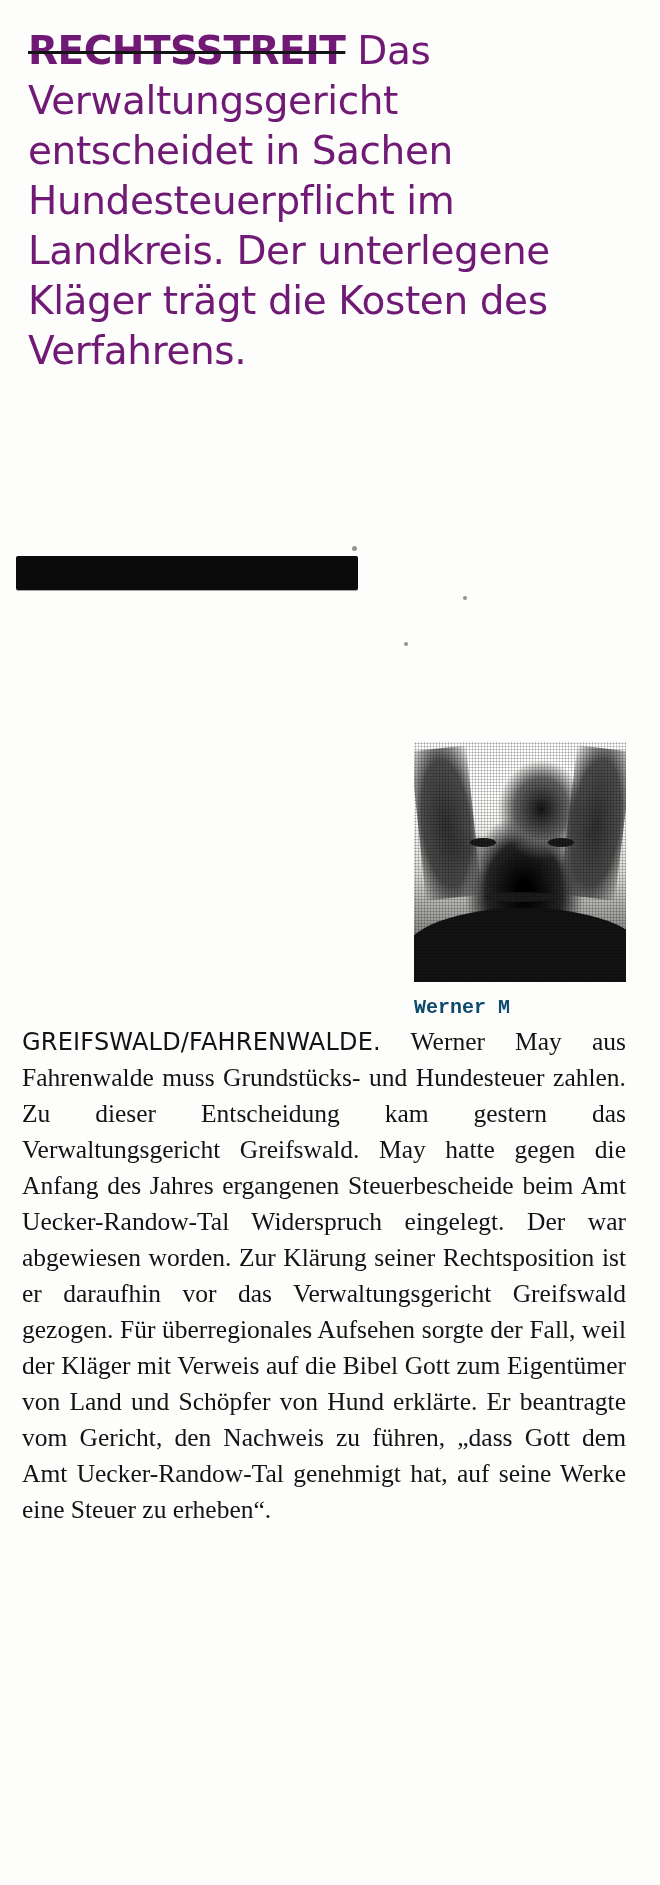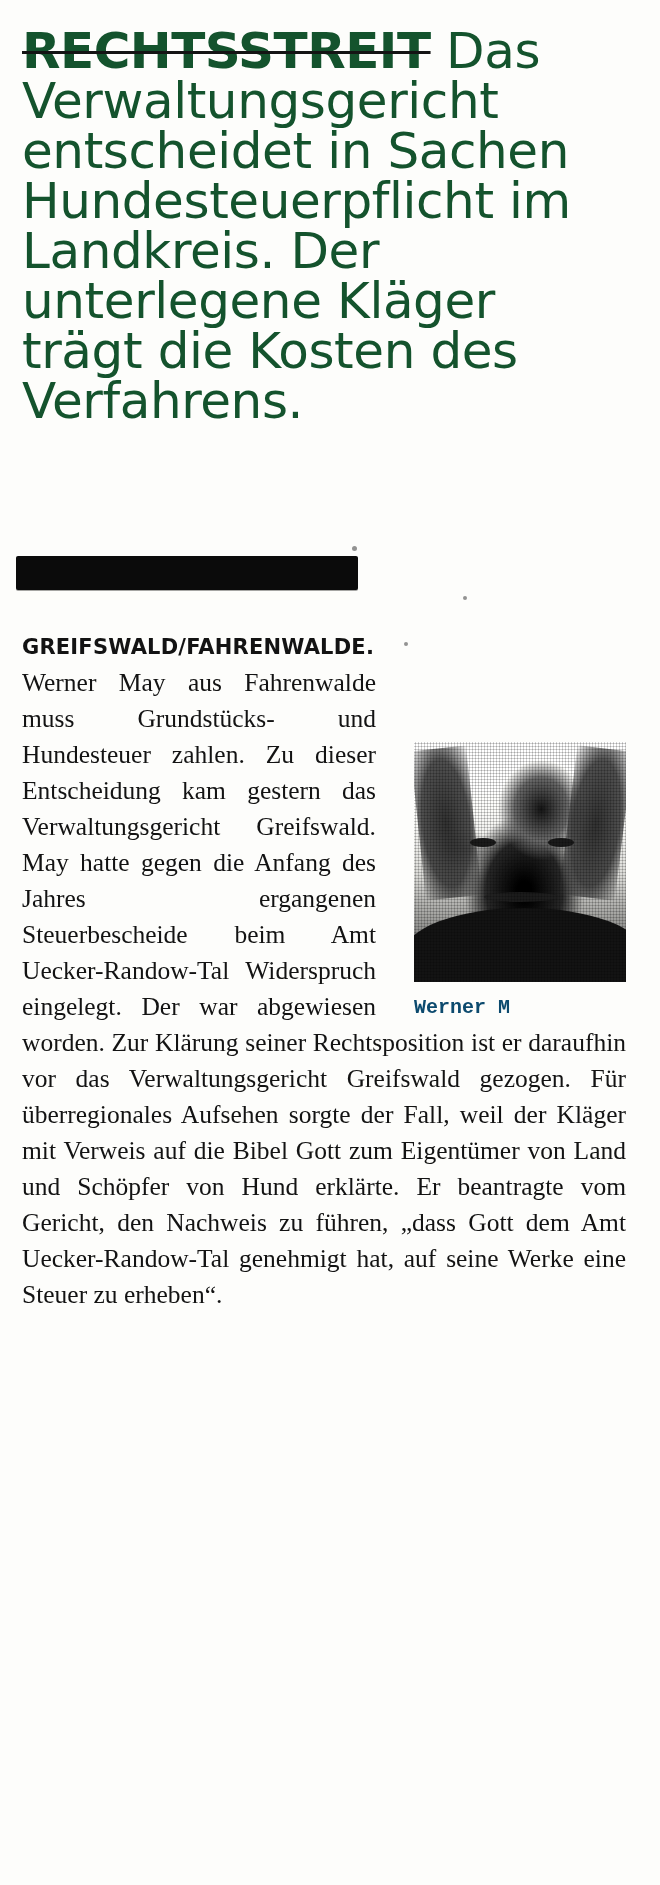--- a/index.html
+++ b/index.html
@@ -19,29 +19,29 @@
     position: absolute;
     left: 0; top: 0;
     width: 660px;
     height: 1885px;
     background: #fdfdfb;
   }
 
   
   .lead {
     position: absolute;
-    left: 22px;
+    left: 28px;
     top: 26px;
     width: 600px;
     font-family: "DejaVu Sans", sans-serif;
-    font-size: 50px;
+    font-size: 39px;
     line-height: 50px;
     font-weight: 400;
     letter-spacing: -0.4px;
-    color: #14532d;
+    color: #701a75;
   }
   .lead .kicker {
     font-weight: 800;
     letter-spacing: -0.5px;
     text-decoration: line-through;
     text-decoration-thickness: 3px;
     text-decoration-color: #141414;
   }
 
   
@@ -71,22 +71,22 @@
     font-family: "Liberation Serif", serif;
     font-size: 25.5px;
     line-height: 36px;
     color: #131313;
     text-align: justify;
   }
   .body-col p { margin: 0; }
   .body-col p + p { margin-top: 0; }
   .dateline {
     font-family: "DejaVu Sans", sans-serif;
-    font-weight: 700;
-    font-size: 21px;
+    font-weight: 400;
+    font-size: 24px;
     letter-spacing: 0.2px;
   }
   .indent { text-indent: 34px; }
 
   
   .photo-float {
     float: right;
     width: 232px;
     height: 382px;
     margin: 6px 0 8px 18px;

